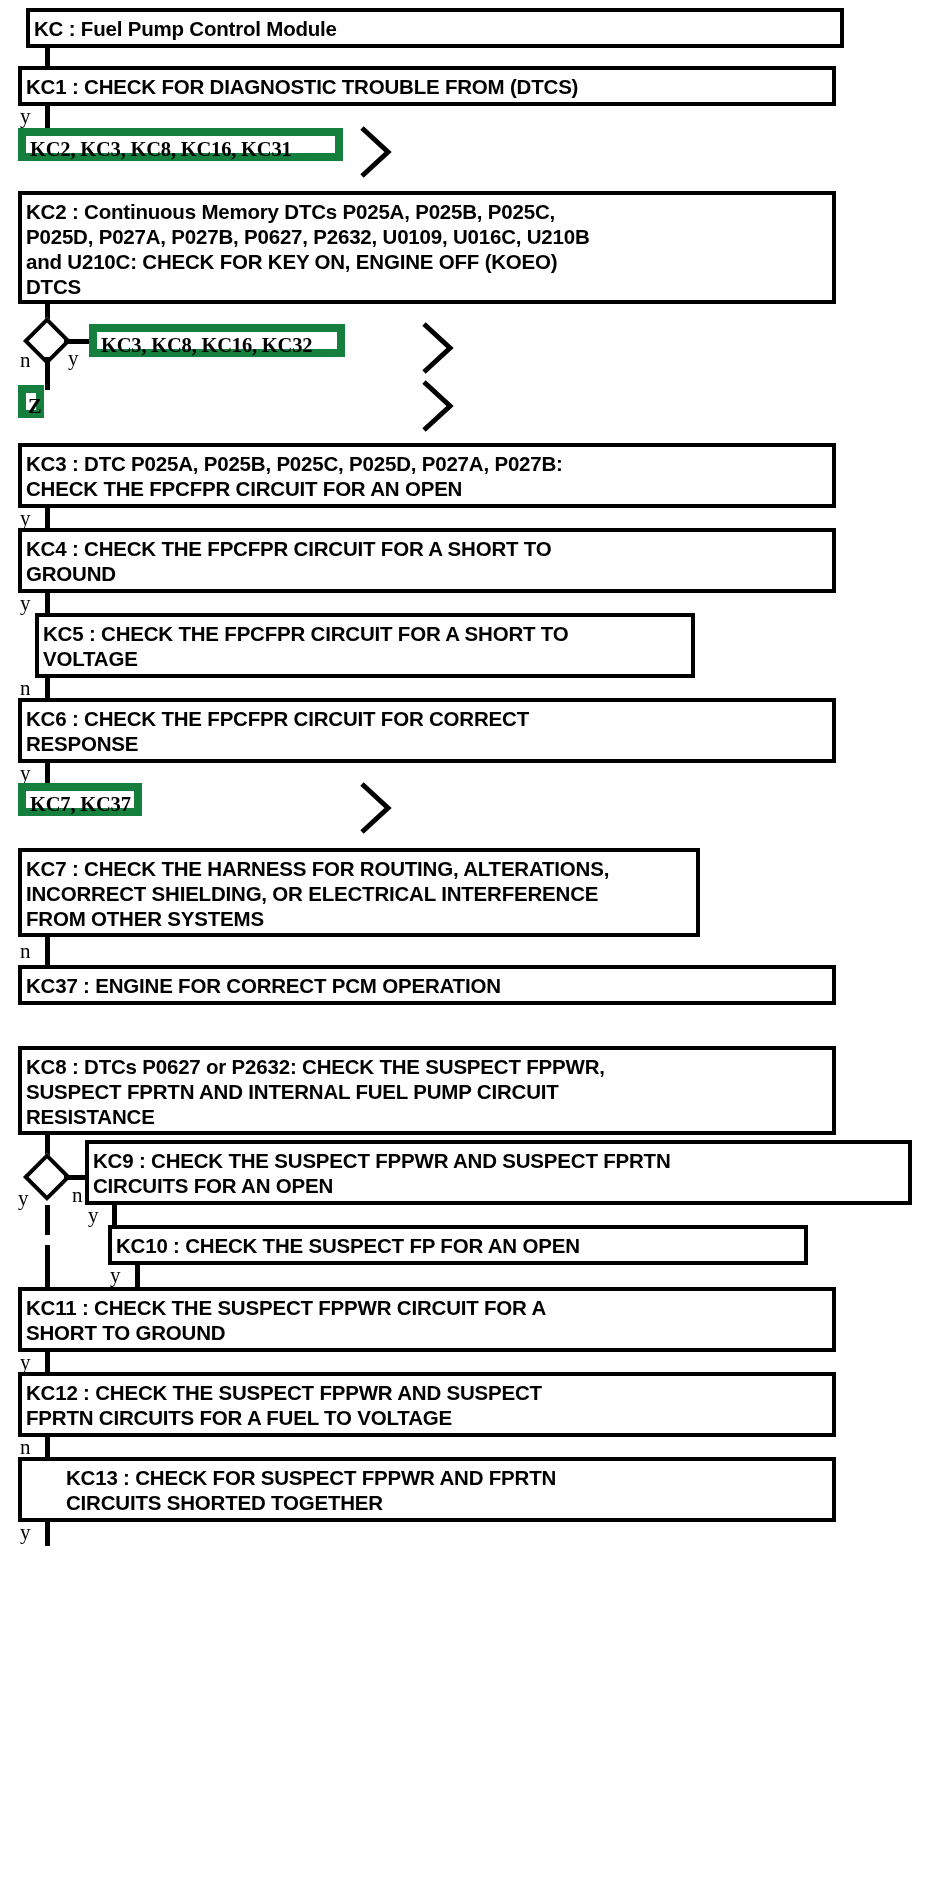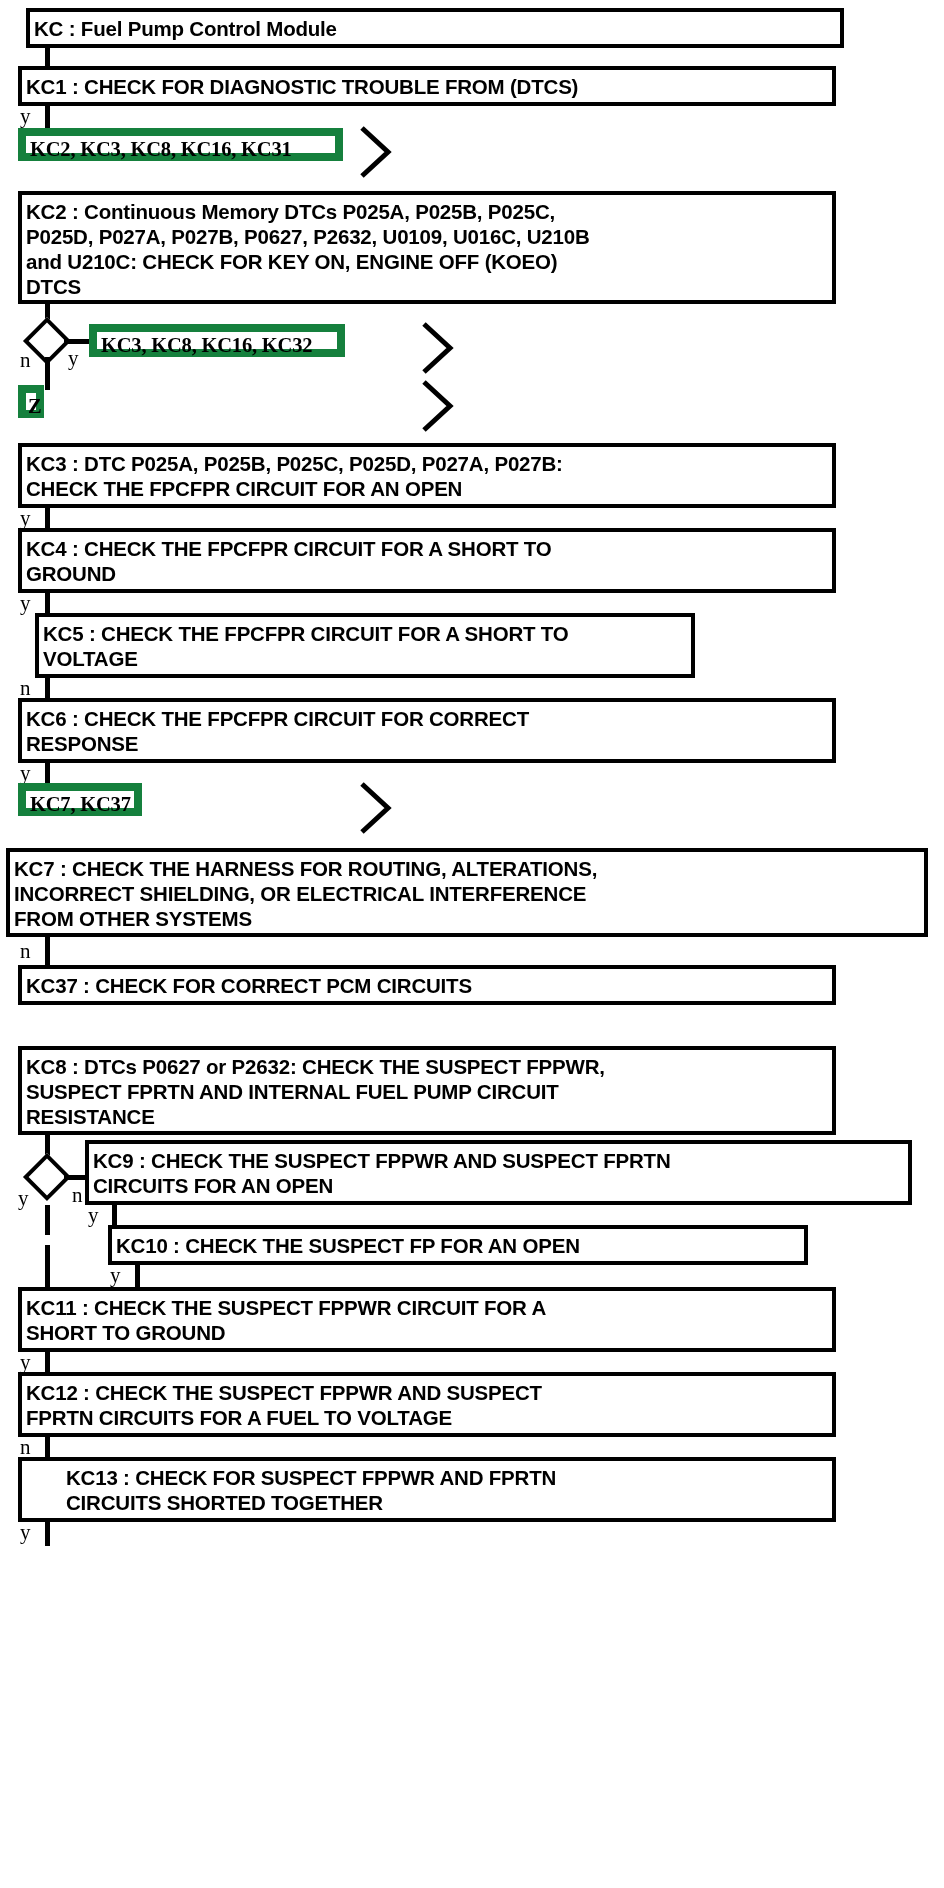--- a/index.html
+++ b/index.html
@@ -149,27 +149,27 @@
   <div class="vline" style="left:45px; top:761px; height:24px;"></div>
   <div class="blabel" style="left:20px; top:763px;">y</div>
 
   <div class="ref" style="left:18px; top:783px; width:124px; height:33px;">KC7, KC37</div>
   <div class="chev" style="left:358px; top:780px;">
     <svg width="34" height="56" viewBox="0 0 34 56">
       <polyline points="4,4 30,28 4,52" fill="none" stroke="#000" stroke-width="5"></polyline>
     </svg>
   </div>
 
-  <div class="node" style="left:6px; top:848px; width:922px; height:89px;">KC7 : CHECK THE HARNESS FOR ROUTING, ALTERATIONS,
+  <div class="node" style="left:18px; top:848px; width:682px; height:89px;">KC7 : CHECK THE HARNESS FOR ROUTING, ALTERATIONS,
 INCORRECT SHIELDING, OR ELECTRICAL INTERFERENCE
 FROM OTHER SYSTEMS</div>
   <div class="vline" style="left:45px; top:935px; height:32px;"></div>
   <div class="blabel" style="left:20px; top:941px;">n</div>
 
-  <div class="node" style="left:18px; top:965px; width:818px; height:40px;">KC37 : CHECK FOR CORRECT PCM CIRCUITS</div>
+  <div class="node" style="left:18px; top:965px; width:818px; height:40px;">KC37 : ENGINE FOR CORRECT PCM OPERATION</div>
 
   <div class="node" style="left:18px; top:1046px; width:818px; height:89px;">KC8 : DTCs P0627 or P2632: CHECK THE SUSPECT FPPWR,
 SUSPECT FPRTN AND INTERNAL FUEL PUMP CIRCUIT
 RESISTANCE</div>
   <div class="vline" style="left:45px; top:1133px; height:31px;"></div>
 
   <div class="diamond" style="left:30px; top:1160px;"></div>
   <div class="hline" style="left:64px; top:1175px; width:24px;"></div>
   <div class="blabel" style="left:18px; top:1188px;">y</div>
   <div class="blabel" style="left:72px; top:1185px;">n</div>

